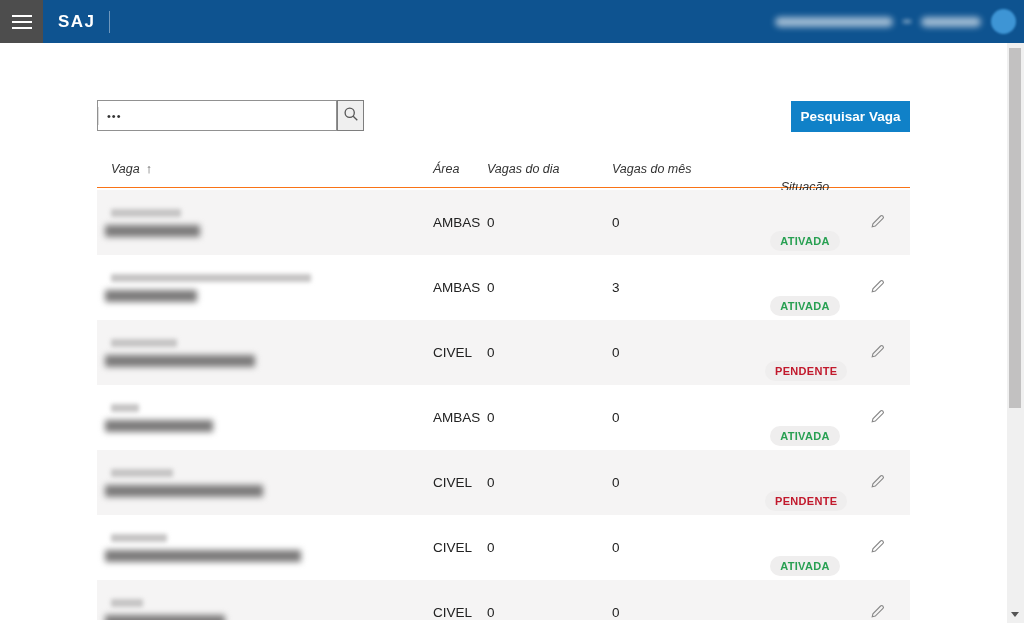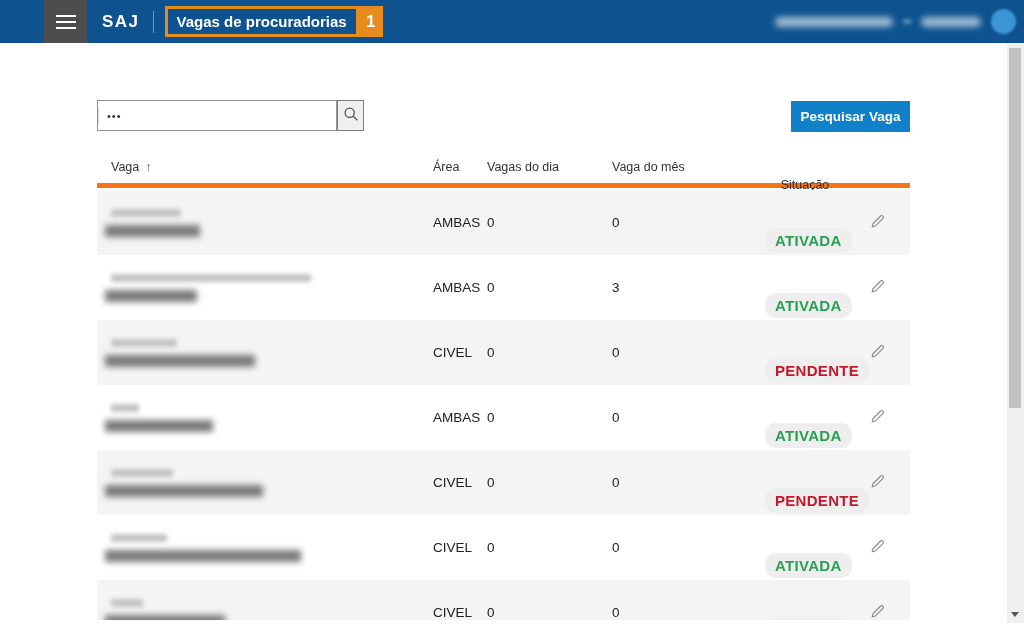--- a/index.html
+++ b/index.html
@@ -4,21 +4,21 @@
 <style>
   * { margin:0; padding:0; box-sizing:border-box; }
   html,body { width:1024px; height:633px; }
   body {
     position:relative; overflow:hidden; background:#fff;
     font-family:"Liberation Sans", sans-serif;
   }
 
   
   .navbar { position:absolute; top:0; left:0; width:1024px; height:43px;
-            background:#0e5390; display:flex; align-items:center;padding-left:44px; }
+            background:#0e5390; display:flex; align-items:center; }
   .hamburger { width:43px; height:43px; background:#4d4d4d; flex:0 0 43px;
                display:flex; flex-direction:column; justify-content:center;
                align-items:center; gap:4px; cursor:pointer; }
   .hamburger i { display:block; width:20px; height:2px; background:#fff; }
   .logo { color:#fff; font-weight:bold; font-size:17px; letter-spacing:1.5px;
           margin-left:15px; }
   .nav-divider { width:1px; height:22px; background:rgba(255,255,255,0.40);
                  margin:0 11px 0 13px; }
   .annotated-title { display:flex; align-items:stretch; height:31px; }
   .title-box { border:3px solid #e78b1e; color:#fff; font-weight:bold;
@@ -47,42 +47,42 @@
               display:flex; align-items:center; cursor:pointer; user-select:none; }
   .search-btn { width:27px; border:1px solid #7e7e7e; background:#efefef;
                 display:flex; align-items:center; justify-content:center; cursor:pointer; }
   .add-btn { position:absolute; top:101px; left:791px; width:119px; height:31px;
              background:#1081c8; color:#fff; font-weight:bold; font-size:13.5px;
              border:none; cursor:pointer; display:flex; align-items:center;
              justify-content:center; font-family:"Liberation Sans", sans-serif; }
 
   
   .thead { position:absolute; left:97px; top:150px; width:813px; height:38px;
-           display:flex; align-items:center; border-bottom:5px solid #f97316;
-           color:#333; font-size:12.5px; }
+           display:flex; align-items:center; border-bottom:1px solid #f97316;
+           color:#333; font-size:12.5px;font-style:italic; }
   .col { flex:0 0 auto; }
   .col-vaga { width:336px; padding-left:14px; display:flex; align-items:center; gap:6px; }
   .col-area { width:54px; }
   .col-dia  { width:125px; }
   .col-mes  { width:153px; }
   .col-sit  { width:80px; text-align:center;margin-top:36px; }
   .col-edit { width:65px; text-align:center; }
   .sort-arrow { font-size:13px; color:#555; }
 
   .trows { position:absolute; left:97px; top:190px; width:813px; height:430px;
            overflow:hidden; }
   .row { display:flex; align-items:center; height:65px; font-size:13.5px; color:#222; }
   .row:nth-child(odd) { background:#f5f4f4; }
   .vaga-lines { display:flex; flex-direction:column; }
   .vaga-blur1 { height:8px; background:#c5c4c4; filter:blur(2px); border-radius:1px;
                 margin-bottom:8px; }
   .vaga-blur2 { height:12px; background:#7b7a7a; filter:blur(3px); border-radius:1px;
                 margin-left:-6px; }
   .pill { display:inline-block; padding:4px 10px; border-radius:11px;
-          background:#efeeee; font-size:15px; font-weight:bold; letter-spacing:0.3px; }
+          background:#efeeee; font-size:11px; font-weight:bold; letter-spacing:0.3px; }
   .pill.ativada  { color:#28a052; }
   .pill.pendente { color:#c1192c; }
   .pencil { display:inline-flex; cursor:pointer; }
 
   
   .scrollbar { position:absolute; right:0; top:43px; width:17px; height:580px;
                background:#f0f0f0; }
   .scroll-thumb { position:absolute; top:5px; left:2px; width:12px; height:360px;
                   background:#c2c1c1; cursor:pointer; }
   .scroll-down { position:absolute; bottom:6px; left:4px; width:0; height:0;
@@ -93,24 +93,20 @@
 <body>
 
 <div class="navbar">
   <div class="hamburger">
     <i></i>
       <i></i>
       <i></i>
   </div>
   <div class="logo">SAJ</div>
   <div class="nav-divider"></div>
-  <div class="annotated-title">
-    <div class="title-box">Vagas de procuradorias</div>
-    <div class="title-badge">1</div>
-  </div>
   <div class="nav-right">
     <div class="blur-text" style="width:118px"></div>
     <div class="blur-dash"></div>
     <div class="blur-text" style="width:60px"></div>
     <div class="avatar"></div>
   </div>
 </div>
 
 <div class="search-group">
   <div class="search-input-wrap">
@@ -128,21 +124,21 @@
 </div>
 <button class="add-btn">Pesquisar Vaga</button>
 
 <div class="thead">
   <div class="col col-vaga">
     <span>Vaga</span>
     <span class="sort-arrow">↑</span>
   </div>
   <div class="col col-area">Área</div>
   <div class="col col-dia">Vagas do dia</div>
-  <div class="col col-mes">Vaga do mês</div>
+  <div class="col col-mes">Vagas do mês</div>
   <div class="col col-sit">Situação</div>
   <div class="col col-edit"></div>
 </div>
 
 <div class="trows">
 
   <div class="row">
     <div class="col col-vaga">
       <div class="vaga-lines">
         <div class="vaga-blur1" style="width:70px"></div>

